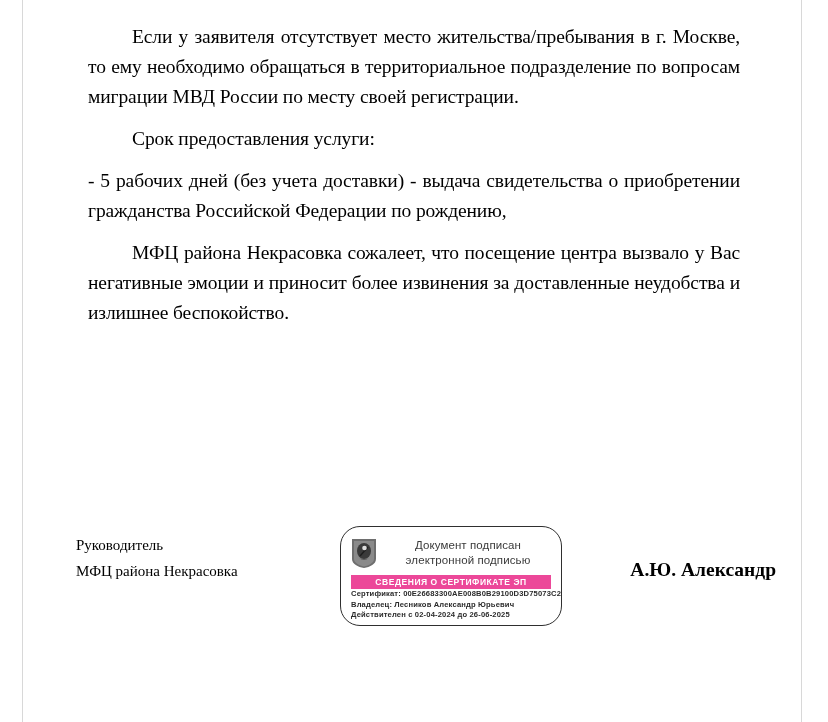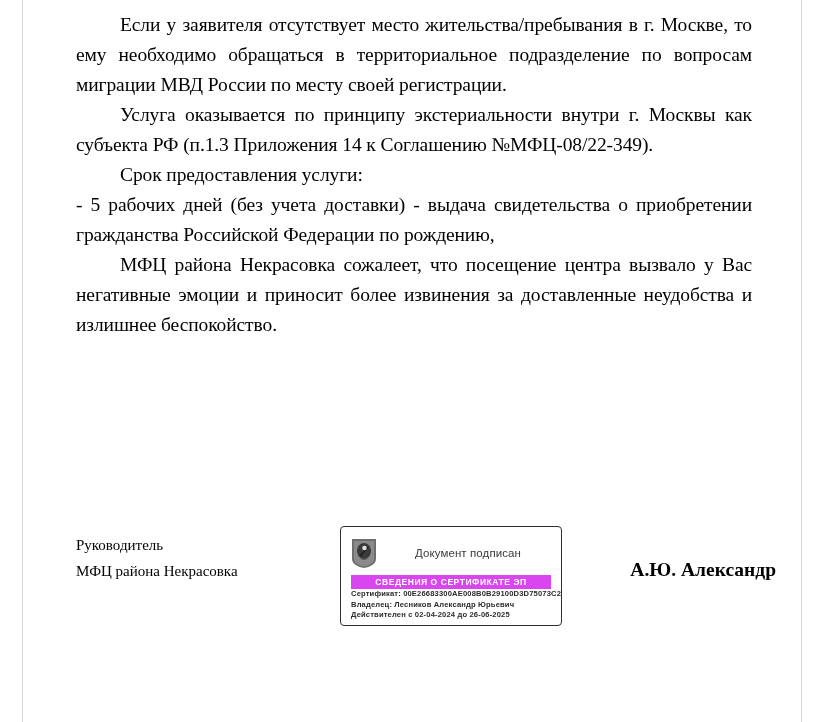--- a/index.html
+++ b/index.html
@@ -28,21 +28,21 @@
   .page-edge.left  { left: 22px; }
   .page-edge.right { right: 26px; }
 
   .body-text {
     position: absolute;
     left: 76px;
     top: 10px;
     width: 676px;
   }
   .para {
-    margin: 0;
+    margin: 12px;
     text-align: justify;
     text-justify: inter-word;
     font-size: 19.5px;
     line-height: 30px;
     letter-spacing: -0.1px;
     -webkit-font-smoothing: antialiased;
   }
   .para.indent { text-indent: 44px; }
   .para.dash   { text-indent: 0; }
 
@@ -74,21 +74,21 @@
   }
 
   
   .stamp {
     position: absolute;
     left: 264px;
     top: -2px;
     width: 222px;
     height: 100px;
     border: 1.6px solid #2f2f2f;
-    border-radius: 4px;
+    border-radius: 20px;
     background: #ffffff;
     box-sizing: border-box;
     font-family: "Liberation Sans", "DejaVu Sans", sans-serif;
     padding: 7px 10px 6px 10px;
   }
   .stamp-head {
     display: flex;
     align-items: center;
     gap: 8px;
     height: 38px;
@@ -101,21 +101,21 @@
   .stamp-title {
     flex: 1 1 auto;
     text-align: center;
     font-size: 11.5px;
     line-height: 15px;
     color: #3a3a3a;
     letter-spacing: 0.1px;
   }
   .stamp-banner {
     margin-top: 3px;
-    background: #d946ef;
+    background: #ec4899;
     color: #ffffff;
     text-align: center;
     font-size: 8.5px;
     letter-spacing: 0.55px;
     line-height: 14px;
     height: 14px;
     font-weight: bold;
   }
   .stamp-details {
     margin-top: 0;
@@ -134,21 +134,20 @@
 </head>
 <body>
 
 <div class="page">
 
   <div class="page-edge left"></div>
   <div class="page-edge right"></div>
 
   <div class="body-text">
     <p class="para indent">Если у заявителя отсутствует место жительства/пребывания в г. Москве, то ему необходимо обращаться в территориальное подразделение по вопросам миграции МВД России по месту своей регистрации.</p>
-    <p class="para indent">Услуга оказывается по принципу экстериальности внутри г. Москвы как субъекта РФ (п.1.3 Приложения 14 к Соглашению №МФЦ-08/22-349).</p>
     <p class="para indent">Срок предоставления услуги:</p>
     <p class="para dash">- 5 рабочих дней (без учета доставки) - выдача свидетельства о приобретении гражданства Российской Федерации по рождению,</p>
     <p class="para indent">МФЦ района Некрасовка сожалеет, что посещение центра вызвало у Вас негативные эмоции и приносит более извинения за доставленные неудобства и излишнее беспокойство.</p>
   </div>
 
   <div class="sig-block">
 
     <div class="sig-left">
       <div>Руководитель</div>
       <div>МФЦ района Некрасовка</div>
@@ -159,20 +158,21 @@
         <svg class="stamp-emblem" viewBox="0 0 26 31" aria-hidden="true">
           <path d="M1 1 H25 V21 C25 26 19 29 13 30 C7 29 1 26 1 21 Z" fill="#6e6e6e"></path>
           <path d="M3 3 H23 V21 C23 25 18 27.5 13 28.4 C8 27.5 3 25 3 21 Z" fill="#8a8a8a"></path>
           <ellipse cx="13" cy="13" rx="7" ry="8" fill="#3a3a3a"></ellipse>
           <path d="M9 18 L17 9" stroke="#1d1d1d" stroke-width="1.4"></path>
           <circle cx="13.5" cy="10" r="2.3" fill="#dddddd"></circle>
           <path d="M8 20 q5 3 10 0 q-5 4 -10 0 Z" fill="#2b2b2b"></path>
         </svg>
         <div class="stamp-title">
           <div>Документ подписан</div>
+          <div>электронной подписью</div>
         </div>
       </div>
 
       <div class="stamp-banner">СВЕДЕНИЯ О СЕРТИФИКАТЕ ЭП</div>
 
       <div class="stamp-details">
         <div class="stamp-line">Сертификат: 00Е26683300AE008B0B29100D3D75073C2</div>
         <div class="stamp-line">Владелец: Лесников Александр Юрьевич</div>
         <div class="stamp-line">Действителен с 02-04-2024 до 26-06-2025</div>
       </div>

